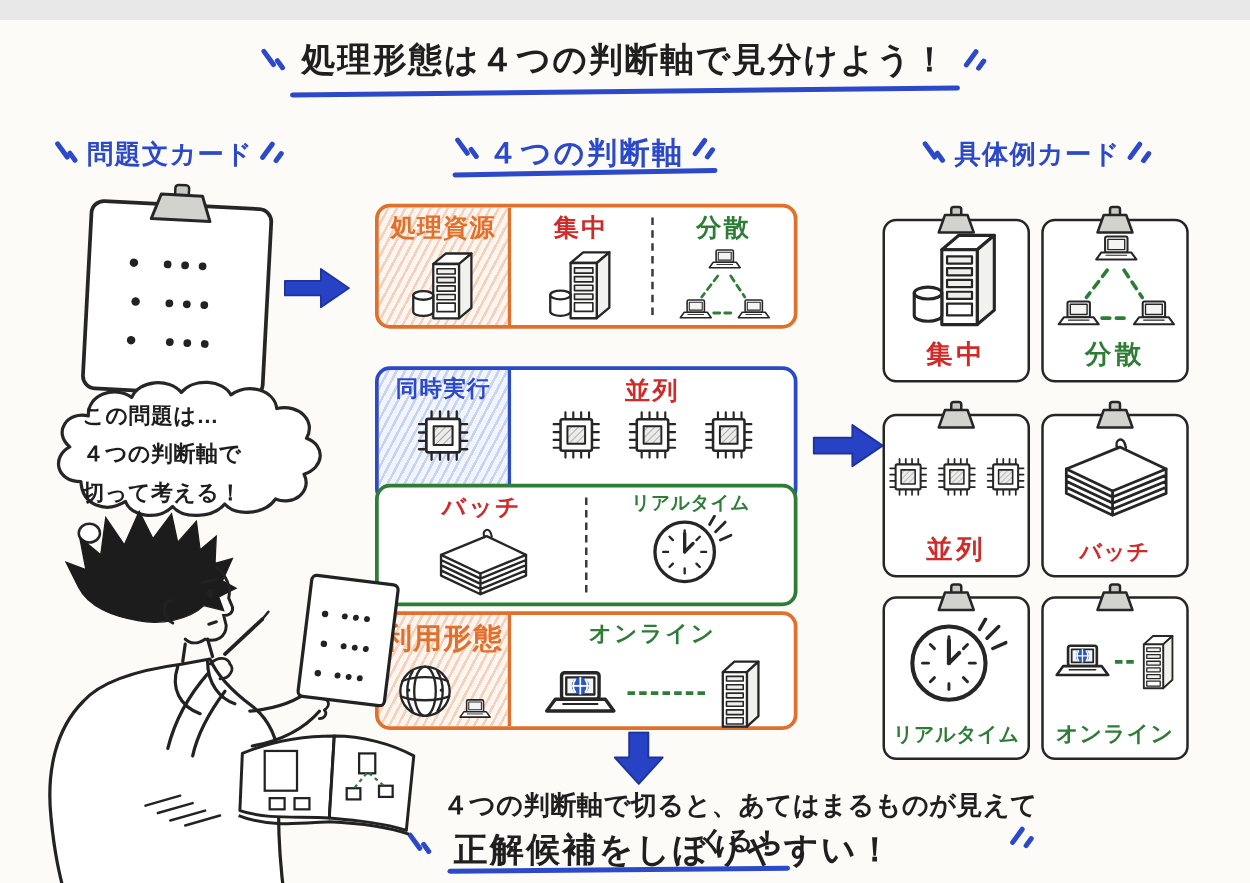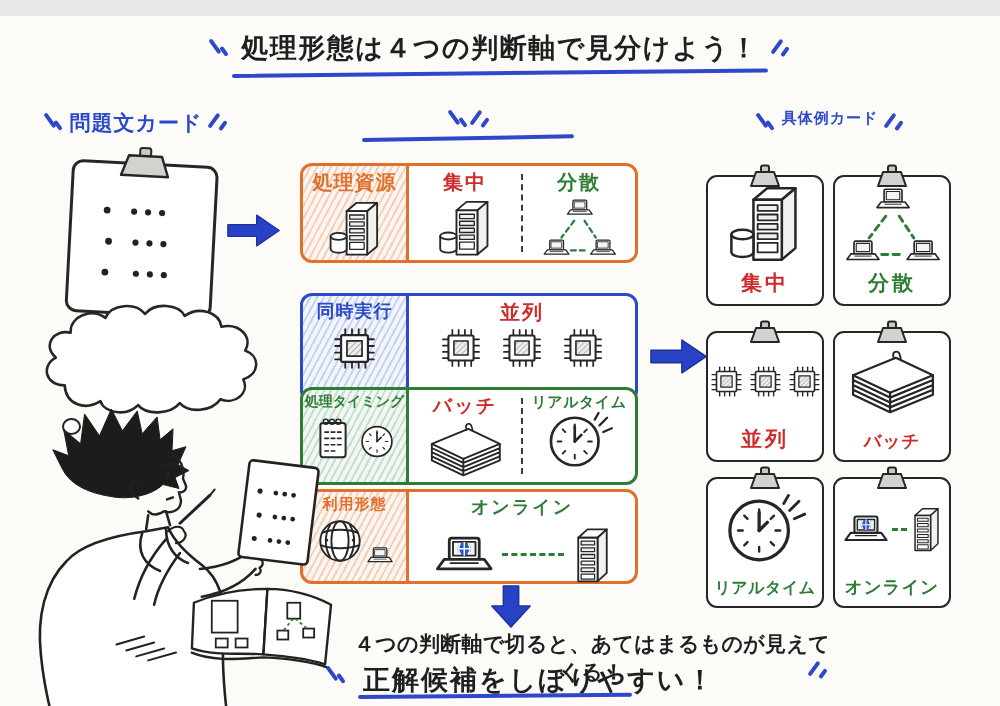--- a/index.html
+++ b/index.html
@@ -27,21 +27,21 @@
   #title .ticks{margin-top:8px}
   .underline{position:absolute;background:var(--blue);border-radius:3px;transform-origin:left center}
   #title-underline{left:232px;top:58px;width:536px;height:4px;transform:rotate(-0.6deg)}
   #axes-underline{left:362px;top:122px;width:212px;height:3.5px;transform:rotate(-1deg)}
   #footer-underline{left:358px;top:679px;width:274px;height:3.5px;transform:rotate(-0.5deg)}
 
   .blue-heading{position:absolute;display:flex;align-items:flex-start;justify-content:center;gap:10px;color:var(--blue);font-weight:bold}
   .blue-heading .ticks{margin-top:3px}
   #problem-heading{left:38px;top:93px;width:196px;font-size:21px;letter-spacing:1px}
   #axes-heading{left:300px;top:90px;width:338px;font-size:24px;letter-spacing:2px}
-  #examples-heading{left:700px;top:93px;width:260px;font-size:15px;letter-spacing:1px}
+  #examples-heading{left:700px;top:93px;width:260px;font-size:21px;letter-spacing:1px}
 
   
   #problem-clipboard{position:absolute;left:56px;top:130px;transform:rotate(3deg)}
   #arrow-problem{position:absolute;left:227px;top:196px}
   #arrow-examples{position:absolute;left:650px;top:321px}
   #arrow-down{position:absolute;left:489px;top:569px}
 
   
   .axis-row{position:absolute;left:300px;width:338px;background:#fff;border-radius:12px;display:flex;box-sizing:border-box}
   #row1{top:147px;height:100px;border:3px solid var(--orange)}
@@ -296,20 +296,21 @@
     </svg>
   <svg id="arrow-problem" class="ic" viewBox="0 0 60 40" width="54" height="37">
       <use href="#g-arrow-r"></use>
     </svg>
 
   <div class="blue-heading" id="axes-heading">
     <span class="ticks l">
         <i></i>
         <i></i>
       </span>
+    <span>４つの判断軸</span>
     <span class="ticks r">
         <i></i>
         <i></i>
       </span>
   </div>
   <div class="underline" id="axes-underline"></div>
 
   <div class="axis-row" id="row1">
     <div class="axis-name-cell hatch-o">
       <div class="axis-label c-orange">処理資源</div>
@@ -349,49 +350,38 @@
             <use href="#g-chip"></use>
           </svg>
         <svg class="ic" viewBox="0 0 56 56" width="44" height="44">
             <use href="#g-chip"></use>
           </svg>
       </div>
     </div>
   </div>
 
   <div class="axis-row" id="row3">
-    <div class="axis-name-cell hatch-g">
-      <div class="axis-label c-green" style="font-size:14px;letter-spacing:0">処理タイミング</div>
-      <div class="icons-row">
-        <svg class="ic" viewBox="0 0 42 50" width="38" height="45">
-            <use href="#g-notepad"></use>
-          </svg>
-        <svg class="ic" viewBox="0 0 60 62" width="36" height="37">
-            <use href="#g-clock"></use>
-          </svg>
-      </div>
-    </div>
     <div class="opt">
       <div class="opt-label c-red" style="font-size:19px">バッチ</div>
       <svg class="ic" viewBox="0 0 96 76" width="80" height="63">
           <use href="#g-papers"></use>
         </svg>
     </div>
     <div class="vdash"></div>
     <div class="opt">
       <div class="opt-label c-green" style="font-size:15px;letter-spacing:0.5px">リアルタイム</div>
       <svg class="ic" viewBox="0 0 70 62" width="67" height="59">
           <use href="#g-clock-alert"></use>
         </svg>
     </div>
   </div>
 
   <div class="axis-row" id="row4">
     <div class="axis-name-cell hatch-o">
-      <div class="axis-label c-orange" style="font-size:15px">利用形態</div>
+      <div class="axis-label c-orange" style="font-size:23px">利用形態</div>
       <div class="icons-row" style="gap:3px">
         <svg class="ic" viewBox="0 0 56 56" width="46" height="46">
             <use href="#g-globe"></use>
           </svg>
         <svg class="ic" viewBox="0 0 48 30" width="27" height="17">
             <use href="#g-laptop"></use>
           </svg>
       </div>
     </div>
     <div class="opt">
@@ -530,20 +520,25 @@
             <use href="#g-server"></use>
           </svg>
       </div>
       <div class="card-label c-green md">オンライン</div>
     </div>
   </div>
 
   <svg id="thought-bubble" class="ic" viewBox="0 0 240 128" width="238" height="127">
       <use href="#g-cloud"></use>
     </svg>
+  <div id="thought-text">
+    <div>この問題は…</div>
+    <div>４つの判断軸で</div>
+    <div>切って考える！</div>
+  </div>
   <div class="trail" id="trail1"></div>
   <div class="trail" id="trail2"></div>
 
   <svg id="person" class="ic" viewBox="0 0 320 320" width="320" height="318">
     <g fill="none" stroke="#222" stroke-width="2.6" stroke-linecap="round" stroke-linejoin="round">
       <path d="M130,128 C100,132 66,140 50,158 C28,180 20,214 24,252 C27,284 32,302 36,318 L212,318 C208,286 206,252 208,226 C210,198 204,176 186,162 C170,150 158,138 152,124 Z" fill="#fff"></path>
       <path d="M126,130 C120,148 128,162 144,168"></path>
       <path d="M150,126 C150,144 160,156 172,160"></path>
       <path d="M184,166 C206,164 222,158 234,148"></path>
       <path d="M186,194 C208,190 226,182 240,166"></path>

